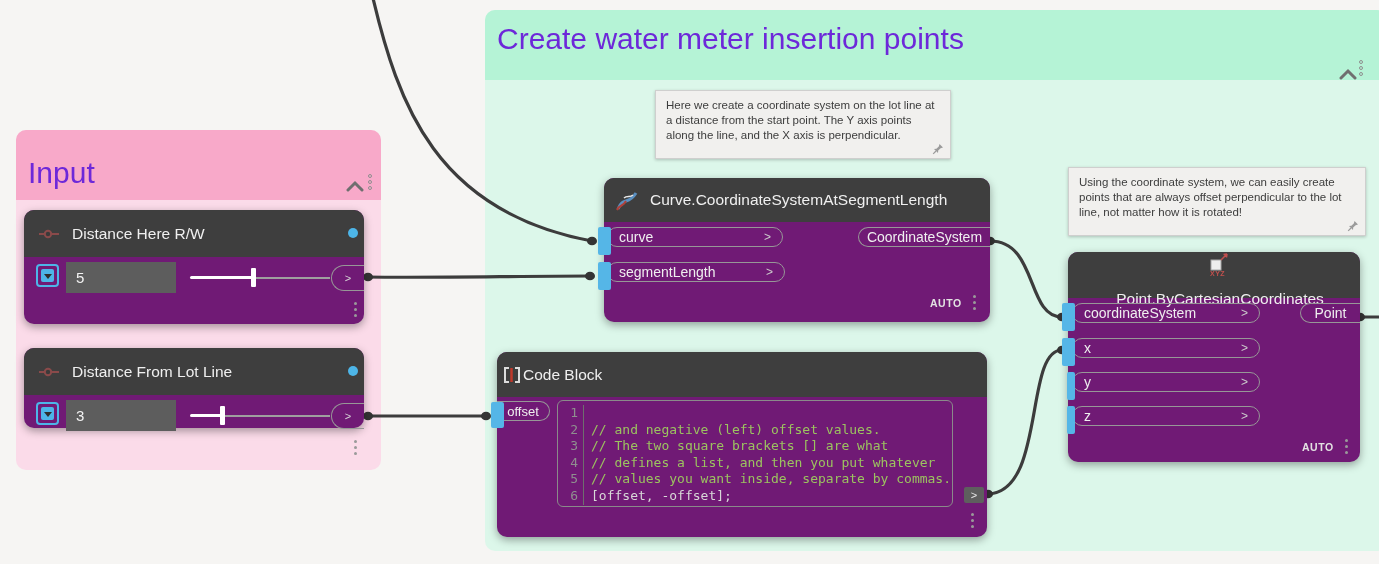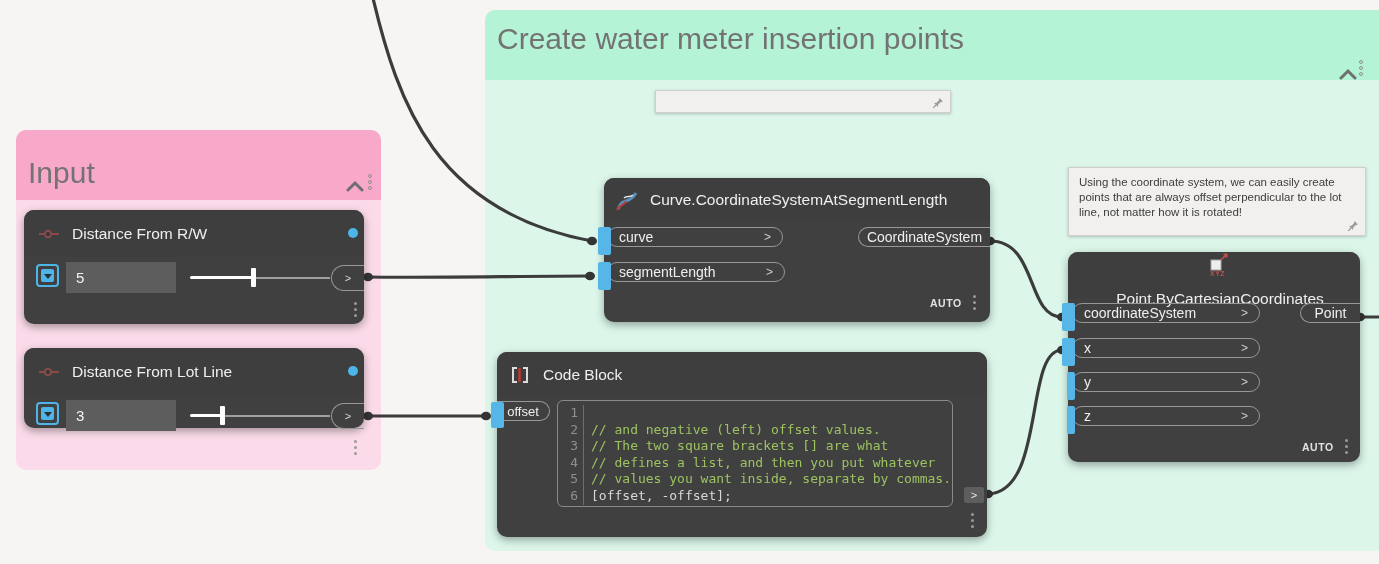--- a/index.html
+++ b/index.html
@@ -2,21 +2,21 @@
 <html><head>
 <meta charset="utf-8">
 <style>
   * { margin:0; padding:0; box-sizing:border-box; }
   html,body { width:1379px; height:564px; overflow:hidden; }
   body { font-family:"Liberation Sans", sans-serif; background:#f6f5f3; position:relative; }
 
   
   .group { position:absolute; border-radius:10px; z-index:1; }
   .group-header { position:absolute; left:0; top:0; width:100%; border-radius:10px 10px 0 0; }
-  .group-title { position:absolute; color:#737373; white-space:nowrap; }
+  .group-title { position:absolute; color:#6d28d9; white-space:nowrap; }
   .group-chevron { position:absolute; cursor:pointer; }
   .group-dots { position:absolute; display:flex; flex-direction:column; gap:2px; cursor:pointer; }
   .group-dots i { width:4px; height:4px; border:1px solid #8f8f8f; border-radius:50%; background:transparent; }
 
   #group-create { left:485px; top:10px; width:902px; height:541px; background:#dcf7ea; }
   #group-create .group-header { height:70px; background:#b5f3d6; }
   #group-create .group-title { left:12px; top:12px; font-size:30px; }
   #group-input { left:16px; top:130px; width:365px; height:340px; background:#fbdbe9; }
   #group-input .group-header { height:70px; background:#f8a9c9; }
   #group-input .group-title { left:12px; top:14px; font-size:30px;margin-top:12px; }
@@ -28,21 +28,21 @@
 
   
   .note { position:absolute; z-index:8; background:#f1f0ee; border:1px solid #cfcfce;
           box-shadow:0 1px 3px rgba(0,0,0,.22); padding:7px 10px 14px 10px;
           font-size:11.5px; line-height:1.32; color:#3d3d3d; }
   #note-cs { left:655px; top:90px; width:296px; }
   #note-offset { left:1068px; top:167px; width:298px; }
   .note .pin { position:absolute; right:6px; bottom:3px; }
 
   
-  .node { position:absolute; z-index:10; background:#404040; border-radius:10px;
+  .node { position:absolute; z-index:10; background:#701a75; border-radius:10px;
           box-shadow:0 3px 8px rgba(0,0,0,.35); }
   .node-header { position:absolute; left:0; top:0; width:100%; background:#3e3e3e;
                  border-radius:10px 10px 0 0; display:flex; align-items:center; cursor:move; }
   .node-title { color:#efefef; font-size:15.5px; white-space:nowrap; }
   .nicon { display:flex; align-items:center; justify-content:center; }
 
   .pill { position:absolute; height:20px; border:1.5px solid #979797; border-radius:15px;
           display:flex; align-items:center; color:#efefef; font-size:14px; cursor:pointer; }
   .pill .lbl { padding-left:11px; white-space:nowrap; }
   .pill .chev { position:absolute; right:11px; color:#cccccc; font-size:12px; }
@@ -127,40 +127,41 @@
     <ellipse cx="368" cy="416" rx="5" ry="4.3"></ellipse>
   <ellipse cx="486" cy="416" rx="5" ry="4.3"></ellipse>
     <ellipse cx="990" cy="241" rx="5" ry="4.3"></ellipse>
   <ellipse cx="1062" cy="317" rx="5" ry="4.3"></ellipse>
     <ellipse cx="988" cy="494" rx="5" ry="4.3"></ellipse>
   <ellipse cx="1062" cy="350" rx="5" ry="4.3"></ellipse>
     <ellipse cx="1360" cy="317" rx="5" ry="4.3"></ellipse>
 </svg>
 
 <div class="note" id="note-cs">
+  <span>Here we create a coordinate system on the lot line at a distance from the start point. The Y axis points along the line, and the X axis is perpendicular.</span>
   <svg class="pin" width="12" height="12" viewBox="0 0 12 12">
     <path d="M7.5 1 L11 4.5 L8.6 5.2 L6.2 7.6 L6 10 L2 6 L4.4 5.8 L6.8 3.4 Z" fill="#9b9b9b"></path>
     <path d="M1.2 10.8 L4 8" stroke="#9b9b9b" stroke-width="1.2"></path>
   </svg>
 </div>
 <div class="note" id="note-offset">
   <span>Using the coordinate system, we can easily create points that are always offset perpendicular to the lot line, not matter how it is rotated!</span>
   <svg class="pin" width="12" height="12" viewBox="0 0 12 12">
     <path d="M7.5 1 L11 4.5 L8.6 5.2 L6.2 7.6 L6 10 L2 6 L4.4 5.8 L6.8 3.4 Z" fill="#9b9b9b"></path>
     <path d="M1.2 10.8 L4 8" stroke="#9b9b9b" stroke-width="1.2"></path>
   </svg>
 </div>
 
 <div class="node" style="left:24px; top:210px; width:340px; height:114px;">
   <div class="node-header" style="height:47px; padding-left:14px; gap:12px;">
     <svg class="nicon" width="22" height="10">
       <line x1="1" y1="5" x2="21" y2="5" stroke="#8a4a4a" stroke-width="2"></line>
       <circle cx="10" cy="5" r="3.2" fill="#3a3a3a" stroke="#8a4a4a" stroke-width="2"></circle>
     </svg>
-    <span class="node-title">Distance From R/W</span>
+    <span class="node-title">Distance Here R/W</span>
   </div>
   <div class="preview-dot" style="left:324px; top:18px;"></div>
   <div class="dropdown" style="left:12px; top:54px;">
       <div class="dropdown-inner"></div>
     </div>
   <div class="valbox" style="left:42px; top:52px;">5</div>
   <div class="track-w" style="left:166px; top:66px; width:63px;"></div>
   <div class="track-g" style="left:229px; top:67px; width:77px;"></div>
   <div class="handle" style="left:227px; top:58px;"></div>
   <div class="slider-out" style="left:307px; top:55px;">
@@ -223,21 +224,21 @@
   </div>
   <span class="lacing" style="left:326px; top:119px;">AUTO</span>
   <div class="vdots" style="left:369px; top:117px;">
       <i></i>
       <i></i>
       <i></i>
     </div>
 </div>
 
 <div class="node" style="left:497px; top:352px; width:490px; height:185px;">
-  <div class="node-header" style="height:45px; padding-left:12px; gap:12px;">
+  <div class="node-header" style="height:45px; padding-left:4px; ">
     <svg class="nicon" width="22" height="20">
       <path d="M8 3 H4 V17 H8" stroke="#dcdcdc" stroke-width="2" fill="none"></path>
       <path d="M14 3 H18 V17 H14" stroke="#dcdcdc" stroke-width="2" fill="none"></path>
       <line x1="10.5" y1="3" x2="10.5" y2="17" stroke="#c0392b" stroke-width="2.5"></line>
     </svg>
     <span class="node-title">Code Block</span>
   </div>
   <div class="pbar connected" style="left:-6px; top:50px; height:26px;"></div>
   <div class="pill in-edge" style="left:0px; top:49px; width:53px;">
     <span>offset</span>

